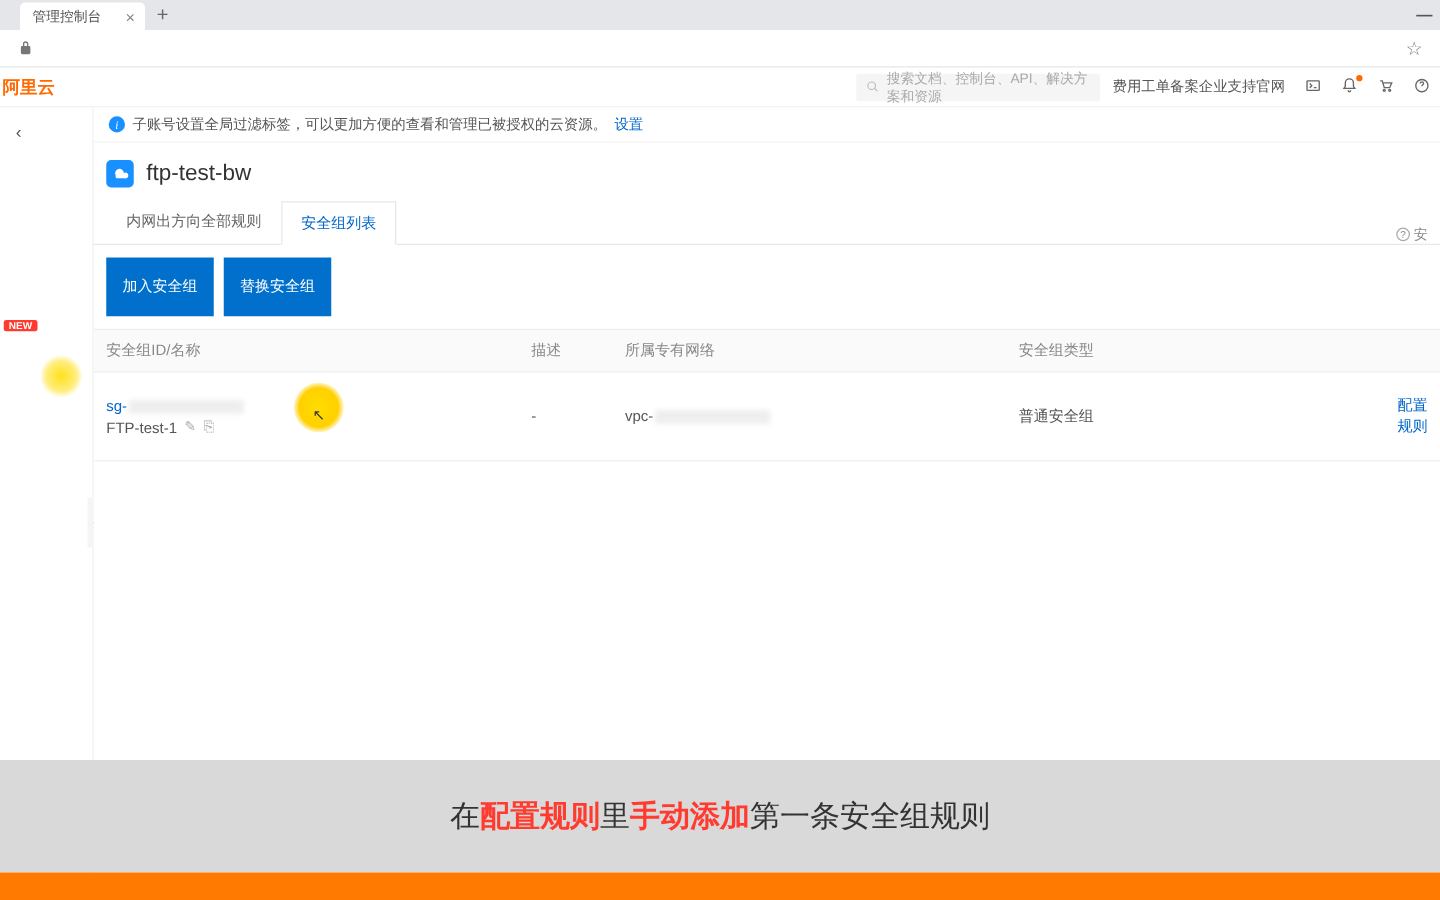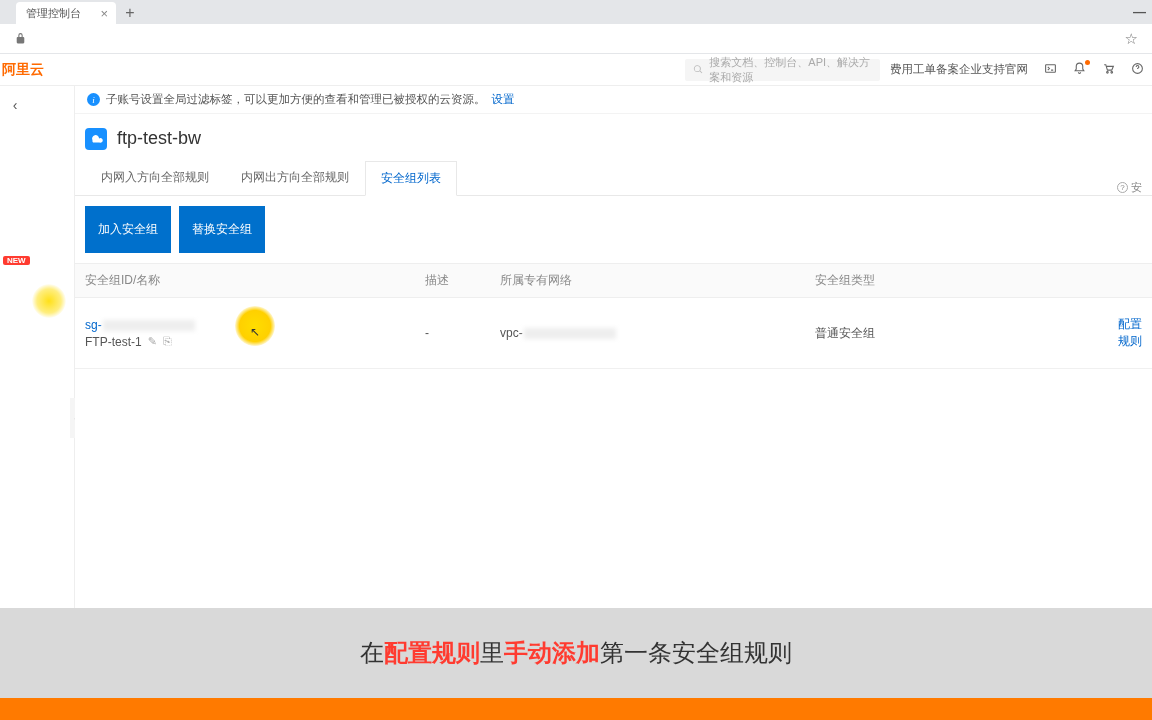--- a/index.html
+++ b/index.html
@@ -169,21 +169,20 @@
     <div class="page-header">
       <span class="hdr-icon">
         <svg viewBox="0 0 24 24" width="14" height="14" fill="#fff">
             <path d="M6 14a6 6 0 1111.3-3A4 4 0 1118 18H7a4 4 0 01-1-4z"></path>
           </svg>
       </span>
       <span class="page-title">ftp-test-bw</span>
     </div>
 
     <div class="tabs">
-      <div class="tab-item">内网入方向全部规则</div>
       <div class="tab-item">内网出方向全部规则</div>
       <div class="tab-item active">安全组列表</div>
       <div class="tabs-right">
         <span style="border:1px solid #aaa;border-radius:50%;width:11px;height:11px;display:inline-flex;align-items:center;justify-content:center;font-size:8px;">?</span>
         <span>安</span>
       </div>
     </div>
 
     <div class="button-row">
       <button class="btn-primary">加入安全组</button>

